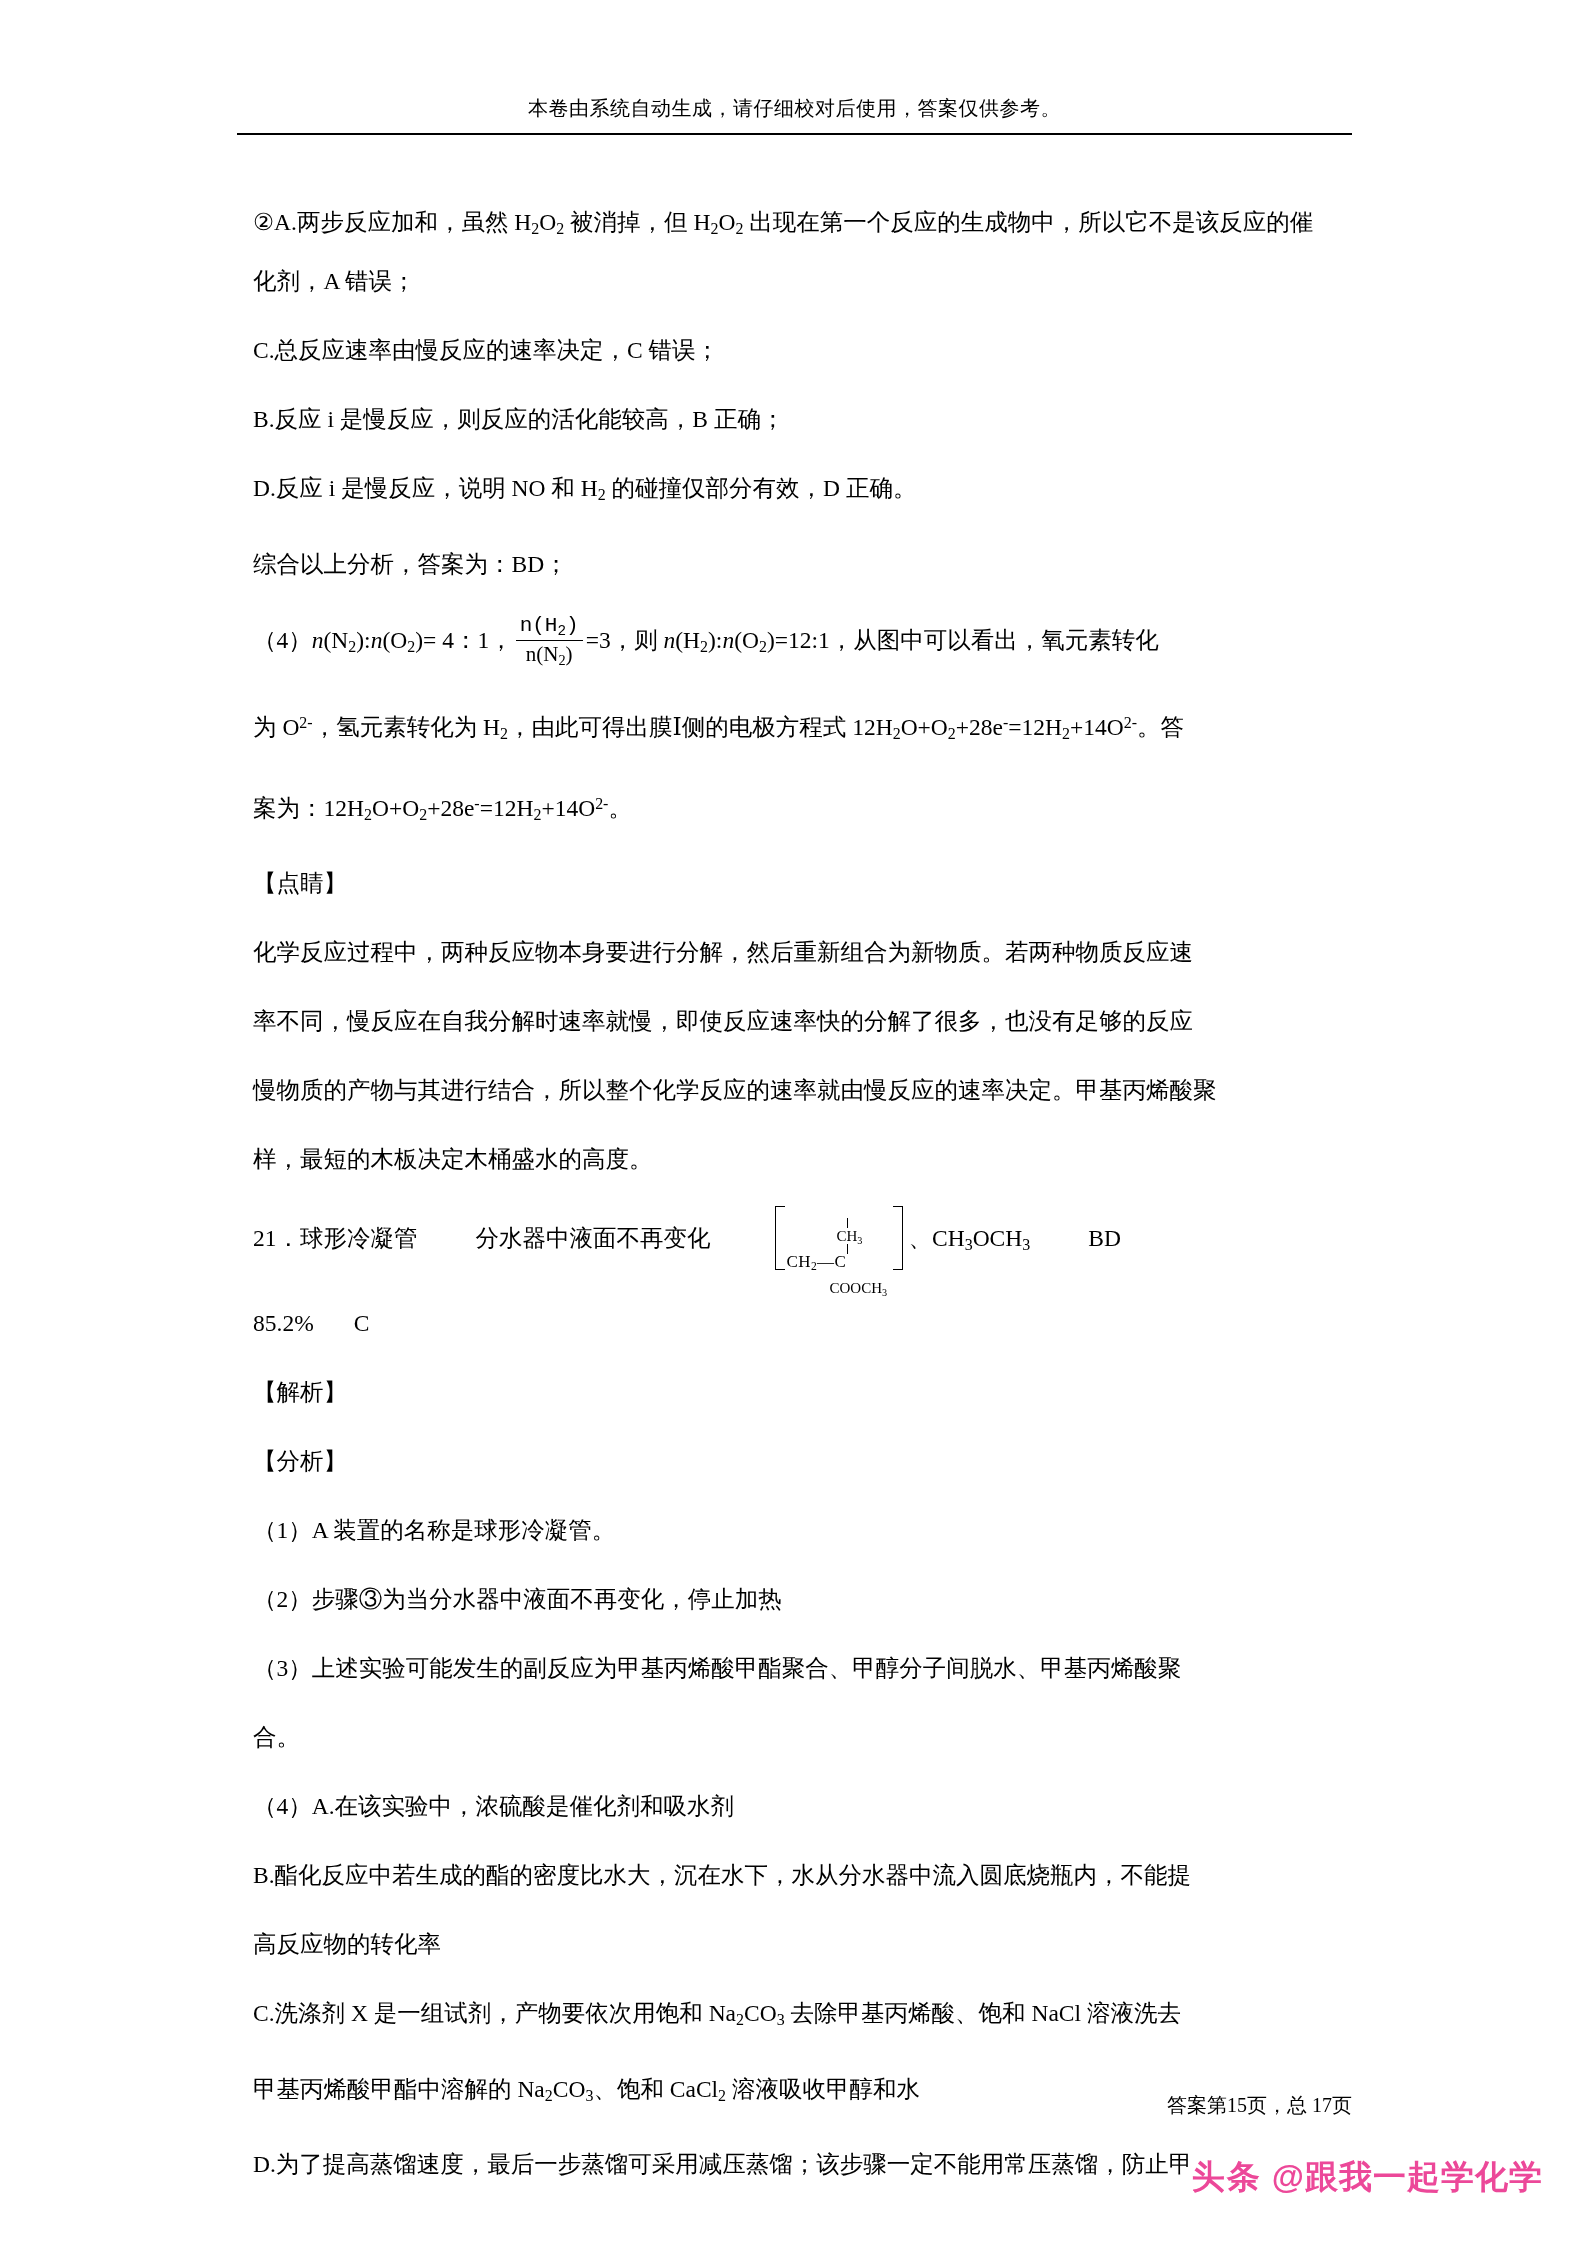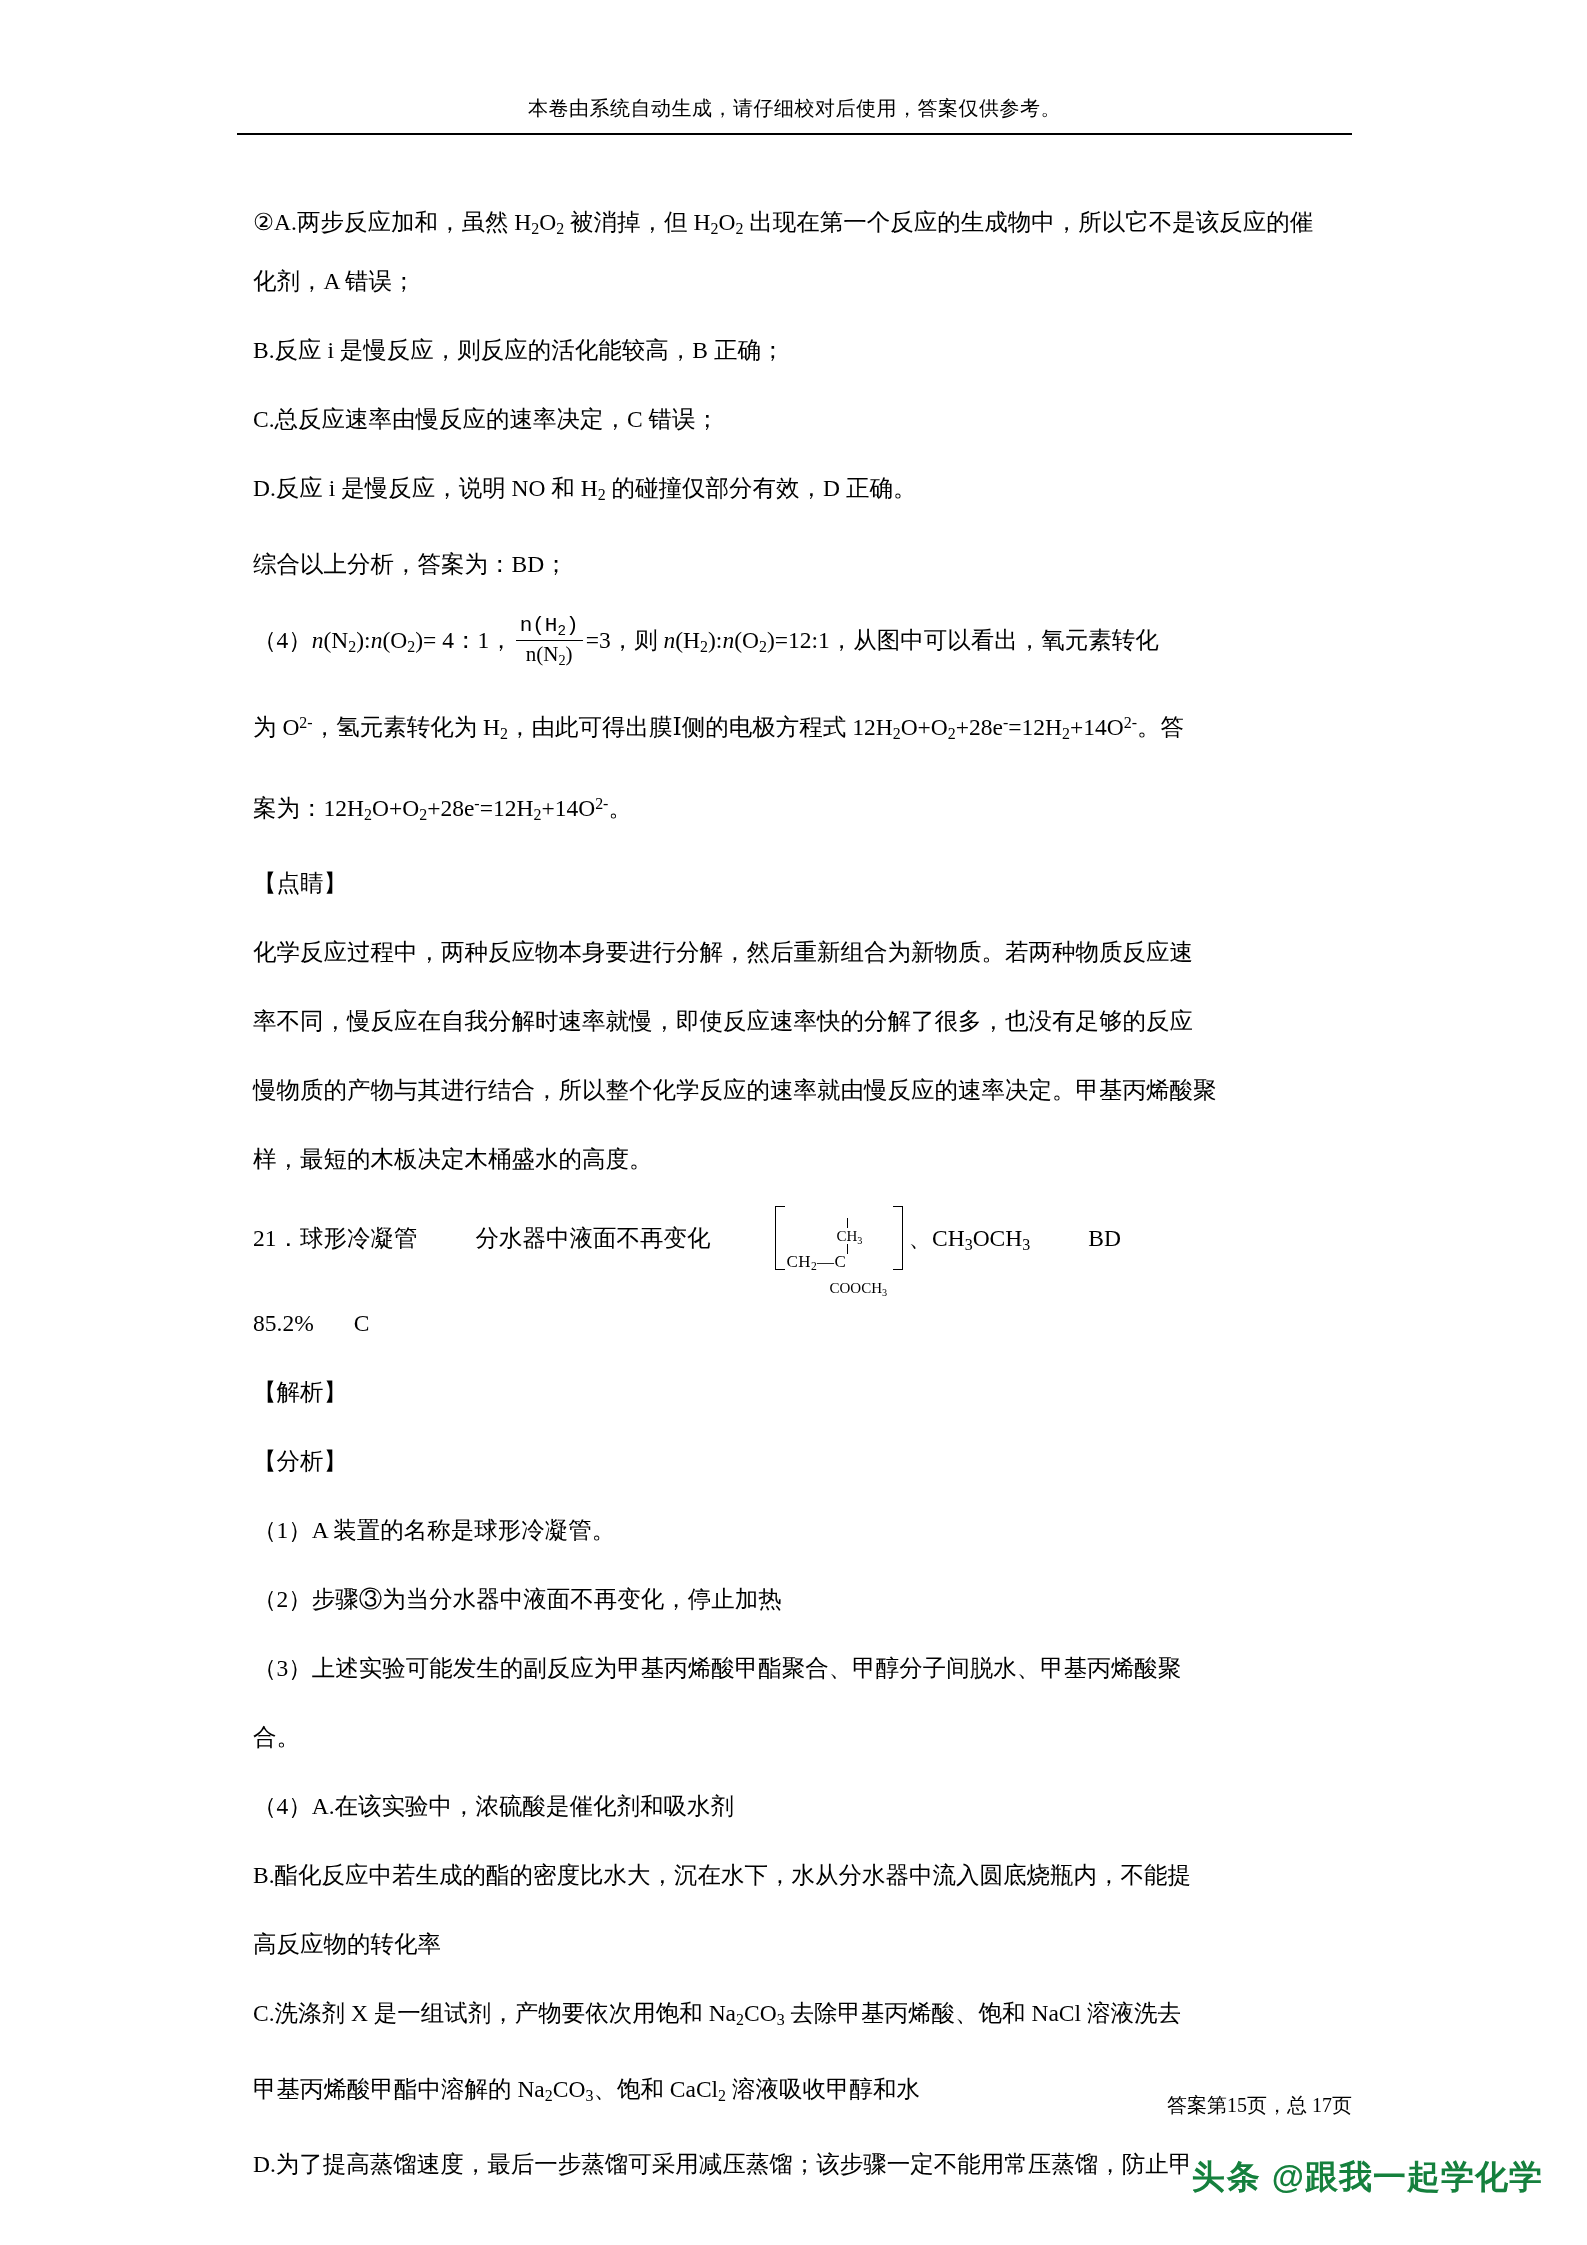--- a/index.html
+++ b/index.html
@@ -148,21 +148,21 @@
     text-align: right;
     font-size: 20px;
   }
   .watermark {
     position: absolute;
     right: 60px;
     top: 2155px;
     font-family: "Liberation Sans", "DejaVu Sans", sans-serif;
     font-size: 33px;
     font-weight: bold;
-    color: #15803d;
+    color: #ec4899;
     letter-spacing: 1px;
   }
   .wm-head {
     display: inline-block;
     font-weight: bold;
     letter-spacing: 2px;
   }
   .line { white-space: normal; }
 </style>
 </head>
@@ -170,23 +170,23 @@
 
 <div class="page">
 
   <div class="header">本卷由系统自动生成，请仔细校对后使用，答案仅供参考。</div>
   <div class="header-rule"></div>
 
   <div class="content">
 
     <p class="p line">②A.两步反应加和，虽然 H<sub>2</sub>O<sub>2</sub> 被消掉，但 H<sub>2</sub>O<sub>2</sub> 出现在第一个反应的生成物中，所以它不是该反应的催化剂，A 错误；</p>
 
+    <p class="p line">C.总反应速率由慢反应的速率决定，C 错误；</p>
+
     <p class="p line">B.反应 i 是慢反应，则反应的活化能较高，B 正确；</p>
-
-    <p class="p line">C.总反应速率由慢反应的速率决定，C 错误；</p>
 
     <p class="p line">D.反应 i 是慢反应，说明 NO 和 H<sub>2</sub> 的碰撞仅部分有效，D 正确。</p>
 
     <p class="p line">综合以上分析，答案为：BD；</p>
 
     <p class="p bracket-line">（4）<i>n</i>(N<sub>2</sub>):<i>n</i>(O<sub>2</sub>)= 4：1，<span class="frac"><span class="num">n(H<sub>2</sub>)</span><span class="den">n(N<sub>2</sub>)</span></span>=3，则 <i>n</i>(H<sub>2</sub>):<i>n</i>(O<sub>2</sub>)=12:1，从图中可以看出，氧元素转化</p>
 
     <p class="p line">为 O<sup>2-</sup>，氢元素转化为 H<sub>2</sub>，由此可得出膜Ⅰ侧的电极方程式 12H<sub>2</sub>O+O<sub>2</sub>+28e<sup>-</sup>=12H<sub>2</sub>+14O<sup>2-</sup>。答</p>
 
     <p class="p line">案为：12H<sub>2</sub>O+O<sub>2</sub>+28e<sup>-</sup>=12H<sub>2</sub>+14O<sup>2-</sup>。</p>

